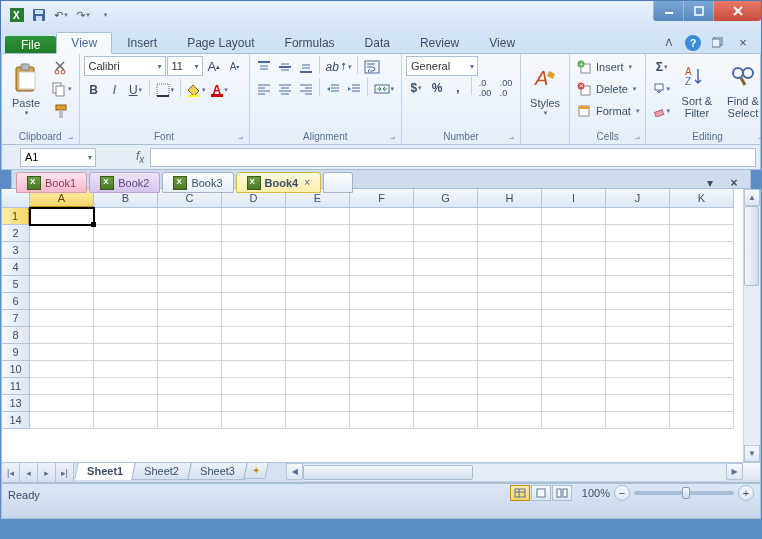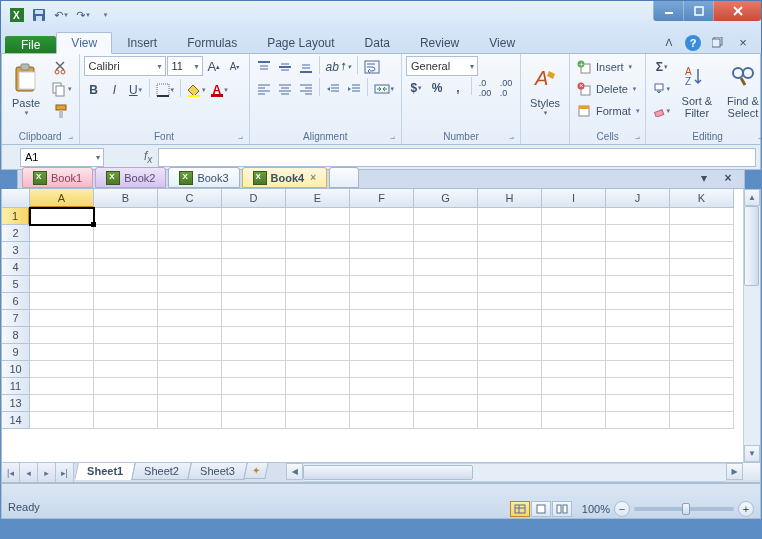--- a/index.html
+++ b/index.html
@@ -37,27 +37,27 @@
 .row { display: flex; gap: 1px; align-items: flex-start; }
 .small-btn { min-width: 20px; height: 21px; display: flex; align-items: center; justify-content: center; font-size: 12px; color: #3b5068; cursor: pointer; padding: 0 2px; border: 1px solid transparent; }
 .dd-arrow { font-size: 7px; color: #5a7090; margin-left: 1px; }
 .combo { height: 20px; border: 1px solid #abc0d8; background: #fff; font-size: 11px; padding: 0 16px 0 4px; display: flex; align-items: center; position: relative; color: #333; }
 .combo::after { content: "▾"; position: absolute; right: 3px; font-size: 8px; color: #5a7090; }
 .menu-item { display: flex; align-items: center; gap: 4px; font-size: 11px; color: #3b5068; padding: 1px 2px; cursor: pointer; height: 21px; }
 .menu-item .mi-icon { width: 16px; height: 16px; display: flex; align-items: center; justify-content: center; font-size: 12px; }
 
 
 .formula-bar { height: 25px; background: #e5edf7; display: flex; align-items: center; border: 1px solid #a9bfd6; border-top: none; margin: 0 1px; }
-.name-box { width: 84px; height: 19px; background: #fff; border: 1px solid #abc0d8; margin: 0 0 0 18px; font-size: 11px; padding: 0 4px; display: flex; align-items: center; position: relative; }
+.name-box { width: 76px; height: 19px; background: #fff; border: 1px solid #abc0d8; margin: 0 0 0 18px; font-size: 11px; padding: 0 4px; display: flex; align-items: center; position: relative; }
 .name-box::after { content: "▾"; position: absolute; right: 3px; font-size: 8px; color: #5a7090; }
 .fx-label { margin: 0 6px 0 40px; font-style: italic; font-size: 12px; color: #666; }
 .formula-input { flex: 1; height: 19px; background: #fff; border: 1px solid #abc0d8; margin-right: 4px; }
 
 
-.wb-tabs { height: 19px; background: #d0dced; display: flex; align-items: flex-end; padding: 2px 4px 0 4px; border: 1px solid #a9bfd6; border-top: none; margin: 0 17px; gap: 2px; position: relative; }
+.wb-tabs { height: 19px; background: #d0dced; display: flex; align-items: flex-start; padding: 2px 4px 0 4px; border: 1px solid #a9bfd6; border-top: none; margin: 0 11px; gap: 2px; position: relative; }
 .wb-tab { display: flex; align-items: center; gap: 4px; padding: 2px 10px; font-size: 11px; color: #3b5068; border: 1px solid #a0b4ca; border-radius: 3px 3px 0 0; height: 21px; background: linear-gradient(#fdfefe, #e5eef9); cursor: pointer; }
 .wb-tab.pink { background: linear-gradient(#fde5ec, #f7b8cc); border-color: #d89ab0; color: #8a4055; }
 .wb-tab.purple { background: linear-gradient(#ede5f9, #d4c4ee); border-color: #b8a4d6; color: #5a4a7a; }
 .wb-tab.active { background: linear-gradient(#fef8e0, #fceea8); border-color: #d4b84a; font-weight: bold; }
 .wb-tab .x { font-size: 10px; color: #888; margin-left: 2px; }
 .wb-icon { width: 14px; height: 14px; background: linear-gradient(#6a9f3a, #4a7a2a); border: 1px solid #3a5a1a; position: relative; }
 .wb-icon::before { content: "X"; color: #fff; font-size: 8px; position: absolute; left: 2px; top: 0; font-weight: bold; }
 .wb-right { position: absolute; right: 6px; display: flex; gap: 4px; align-items: center; }
 
 
@@ -87,21 +87,21 @@
 .sheet-tabs { display: flex; align-items: flex-start; padding-left: 2px; }
 .sheet-tab { padding: 2px 10px; font-size: 11px; background: linear-gradient(#eef3fa, #d6e0ee); border: 1px solid #a9bfd6; border-top: none; margin-right: -1px; color: #3b5068; transform: skewX(-12deg); }
 .sheet-tab span { display: inline-block; transform: skewX(12deg); }
 .sheet-tab.active { background: #fff; font-weight: bold; border-bottom-color: #fff; }
 .sheet-new { padding: 2px 6px; font-size: 10px; color: #c08a1a; }
 .hscroll { flex: 1; display: flex; margin-left: 20px; }
 .scroll-track-h { flex: 1; background: #e5edf7; position: relative; border: 1px solid #c2d4e8; border-left: none; border-right: none; }
 .scroll-thumb-h { position: absolute; left: 0; height: 15px; width: 170px; background: linear-gradient(#f5f8fc, #cfdcec); border: 1px solid #a9bfd6; border-radius: 2px; top: 1px; }
 
 
-.status-bar { height: 30px; background: linear-gradient(#dce7f4, #c8d8ec); border: 1px solid #a9bfd6; border-top: 1px solid #a9bfd6; margin: 0 1px; display: flex; align-items: flex-start; font-size: 11px; color: #3b5068; padding: 17px 6px; }
+.status-bar { height: 30px; background: linear-gradient(#dce7f4, #c8d8ec); border: 1px solid #a9bfd6; border-top: 1px solid #a9bfd6; margin: 0 1px; display: flex; align-items: flex-end; font-size: 11px; color: #3b5068; padding: 17px 6px; }
 .status-left { flex: 1; }
 .view-btns { display: flex; gap: 1px; margin-right: 10px; }
 .view-btn { width: 20px; height: 16px; border: 1px solid #a9bfd6; background: linear-gradient(#f5f8fc, #dce6f2); display: flex; align-items: center; justify-content: center; font-size: 9px; }
 .view-btn.active { background: linear-gradient(#fceea8, #f7d56a); border-color: #c08a1a; }
 .zoom { display: flex; align-items: center; gap: 4px; }
 .zoom-slider { width: 100px; height: 4px; background: #a9bfd6; position: relative; border-radius: 2px; }
 .zoom-slider::before { content: ""; position: absolute; left: 50%; top: -4px; width: 1px; height: 12px; background: #5a7090; }
 .zoom-thumb { position: absolute; left: 48%; top: -4px; width: 8px; height: 12px; background: linear-gradient(#f5f8fc, #cfdcec); border: 1px solid #8aa0b8; border-radius: 2px; }
 .zoom-btn { width: 16px; height: 16px; border: 1px solid #a9bfd6; border-radius: 8px; background: linear-gradient(#f5f8fc, #dce6f2); display: flex; align-items: center; justify-content: center; font-size: 11px; }
 
@@ -149,22 +149,22 @@
           <line x1="10" y1="2" x2="2" y2="10" stroke-width="2"></line>
         </svg>
       </div>
   </div>
 </div>
 
 <div class="ribbon-tabs">
   <div class="file-tab">File</div>
   <div class="rib-tab active">View</div>
   <div class="rib-tab">Insert</div>
+  <div class="rib-tab">Page Layout</div>
   <div class="rib-tab">Formulas</div>
-  <div class="rib-tab">Page Layout</div>
   <div class="rib-tab">Data</div>
   <div class="rib-tab">Review</div>
   <div class="rib-tab">View</div>
   <div class="ribbon-right">
     <span class="small-btn" style="font-size:10px;">ᐱ</span>
     <div class="help-btn">?</div>
     <span class="small-btn">
         <svg width="11" height="11">
           <rect x="2" y="0" width="8" height="8" fill="none" stroke="#5a7090"></rect>
           <rect x="0" y="2" width="8" height="8" fill="#e5eef9" stroke="#5a7090"></rect>

